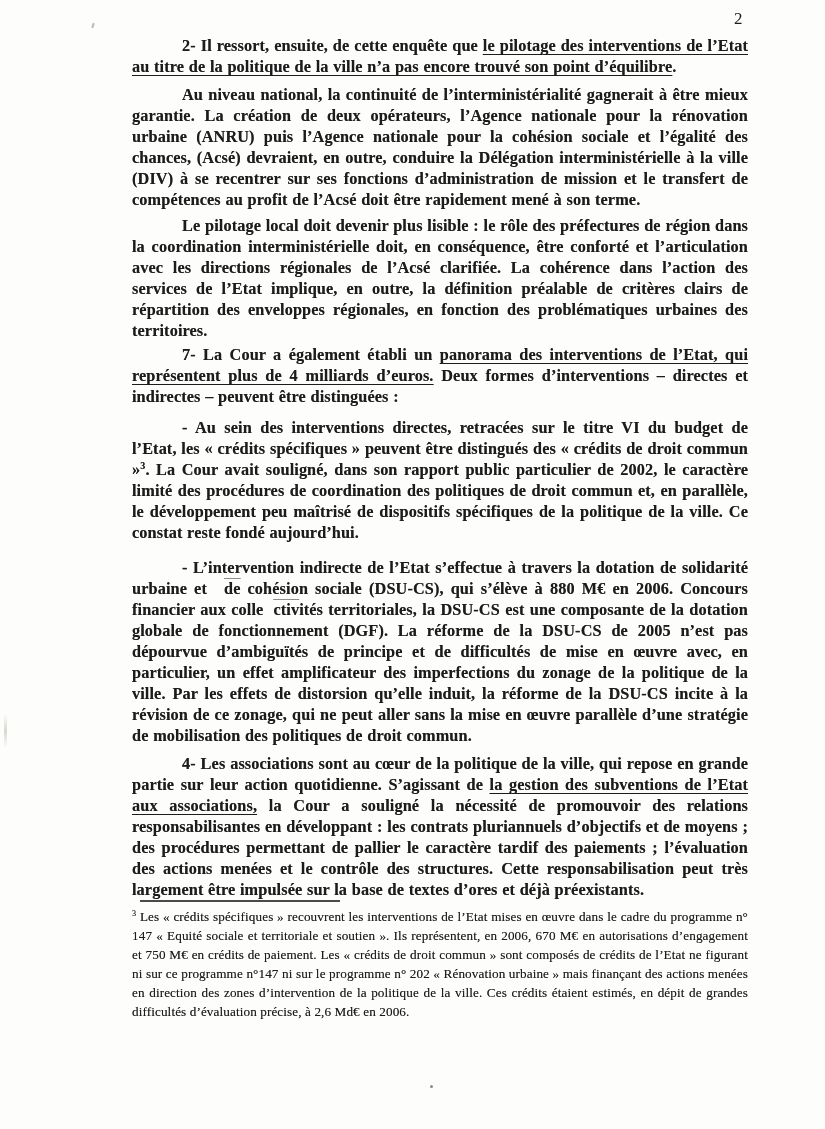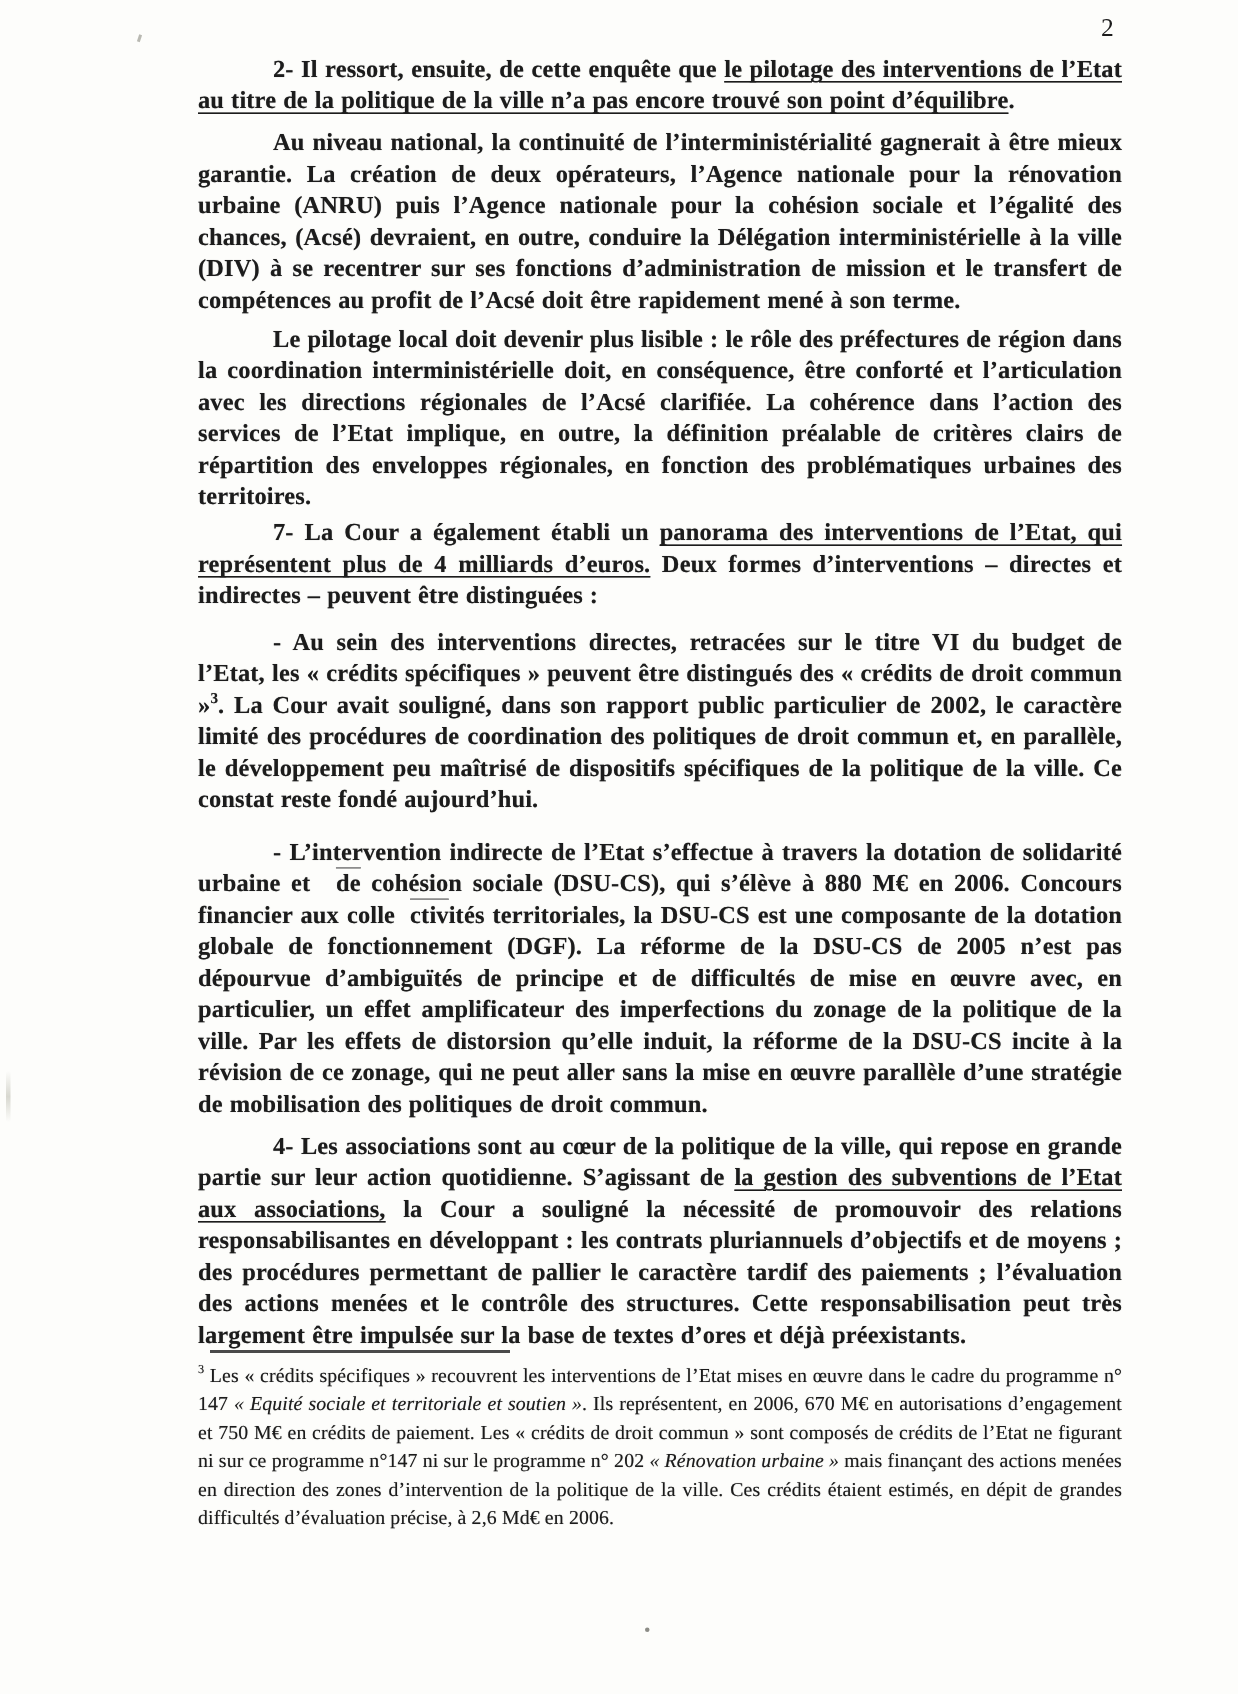--- a/index.html
+++ b/index.html
@@ -47,21 +47,21 @@
   .para:nth-child(4) { margin-top: 3px; }
   .para:nth-child(5) { margin-top: 10px; }
   .para:nth-child(6) { margin-top: 14px; }
   .para:nth-child(7) { margin-top: 7px; }
   .para:nth-child(8) { margin-top: 16px; }
   .u {
     text-decoration: underline;
     text-decoration-thickness: 1px;
     text-underline-offset: 3px;
   }
-  .i { font-style: italic; }
+  .i { }
   .ov {
     text-decoration: overline;
     text-decoration-color: #8d8d8d;
     text-decoration-thickness: 1px;
     margin-left: 10px;
   }
   sup {
     font-size: 0.62em;
     line-height: 0;
     vertical-align: super;

